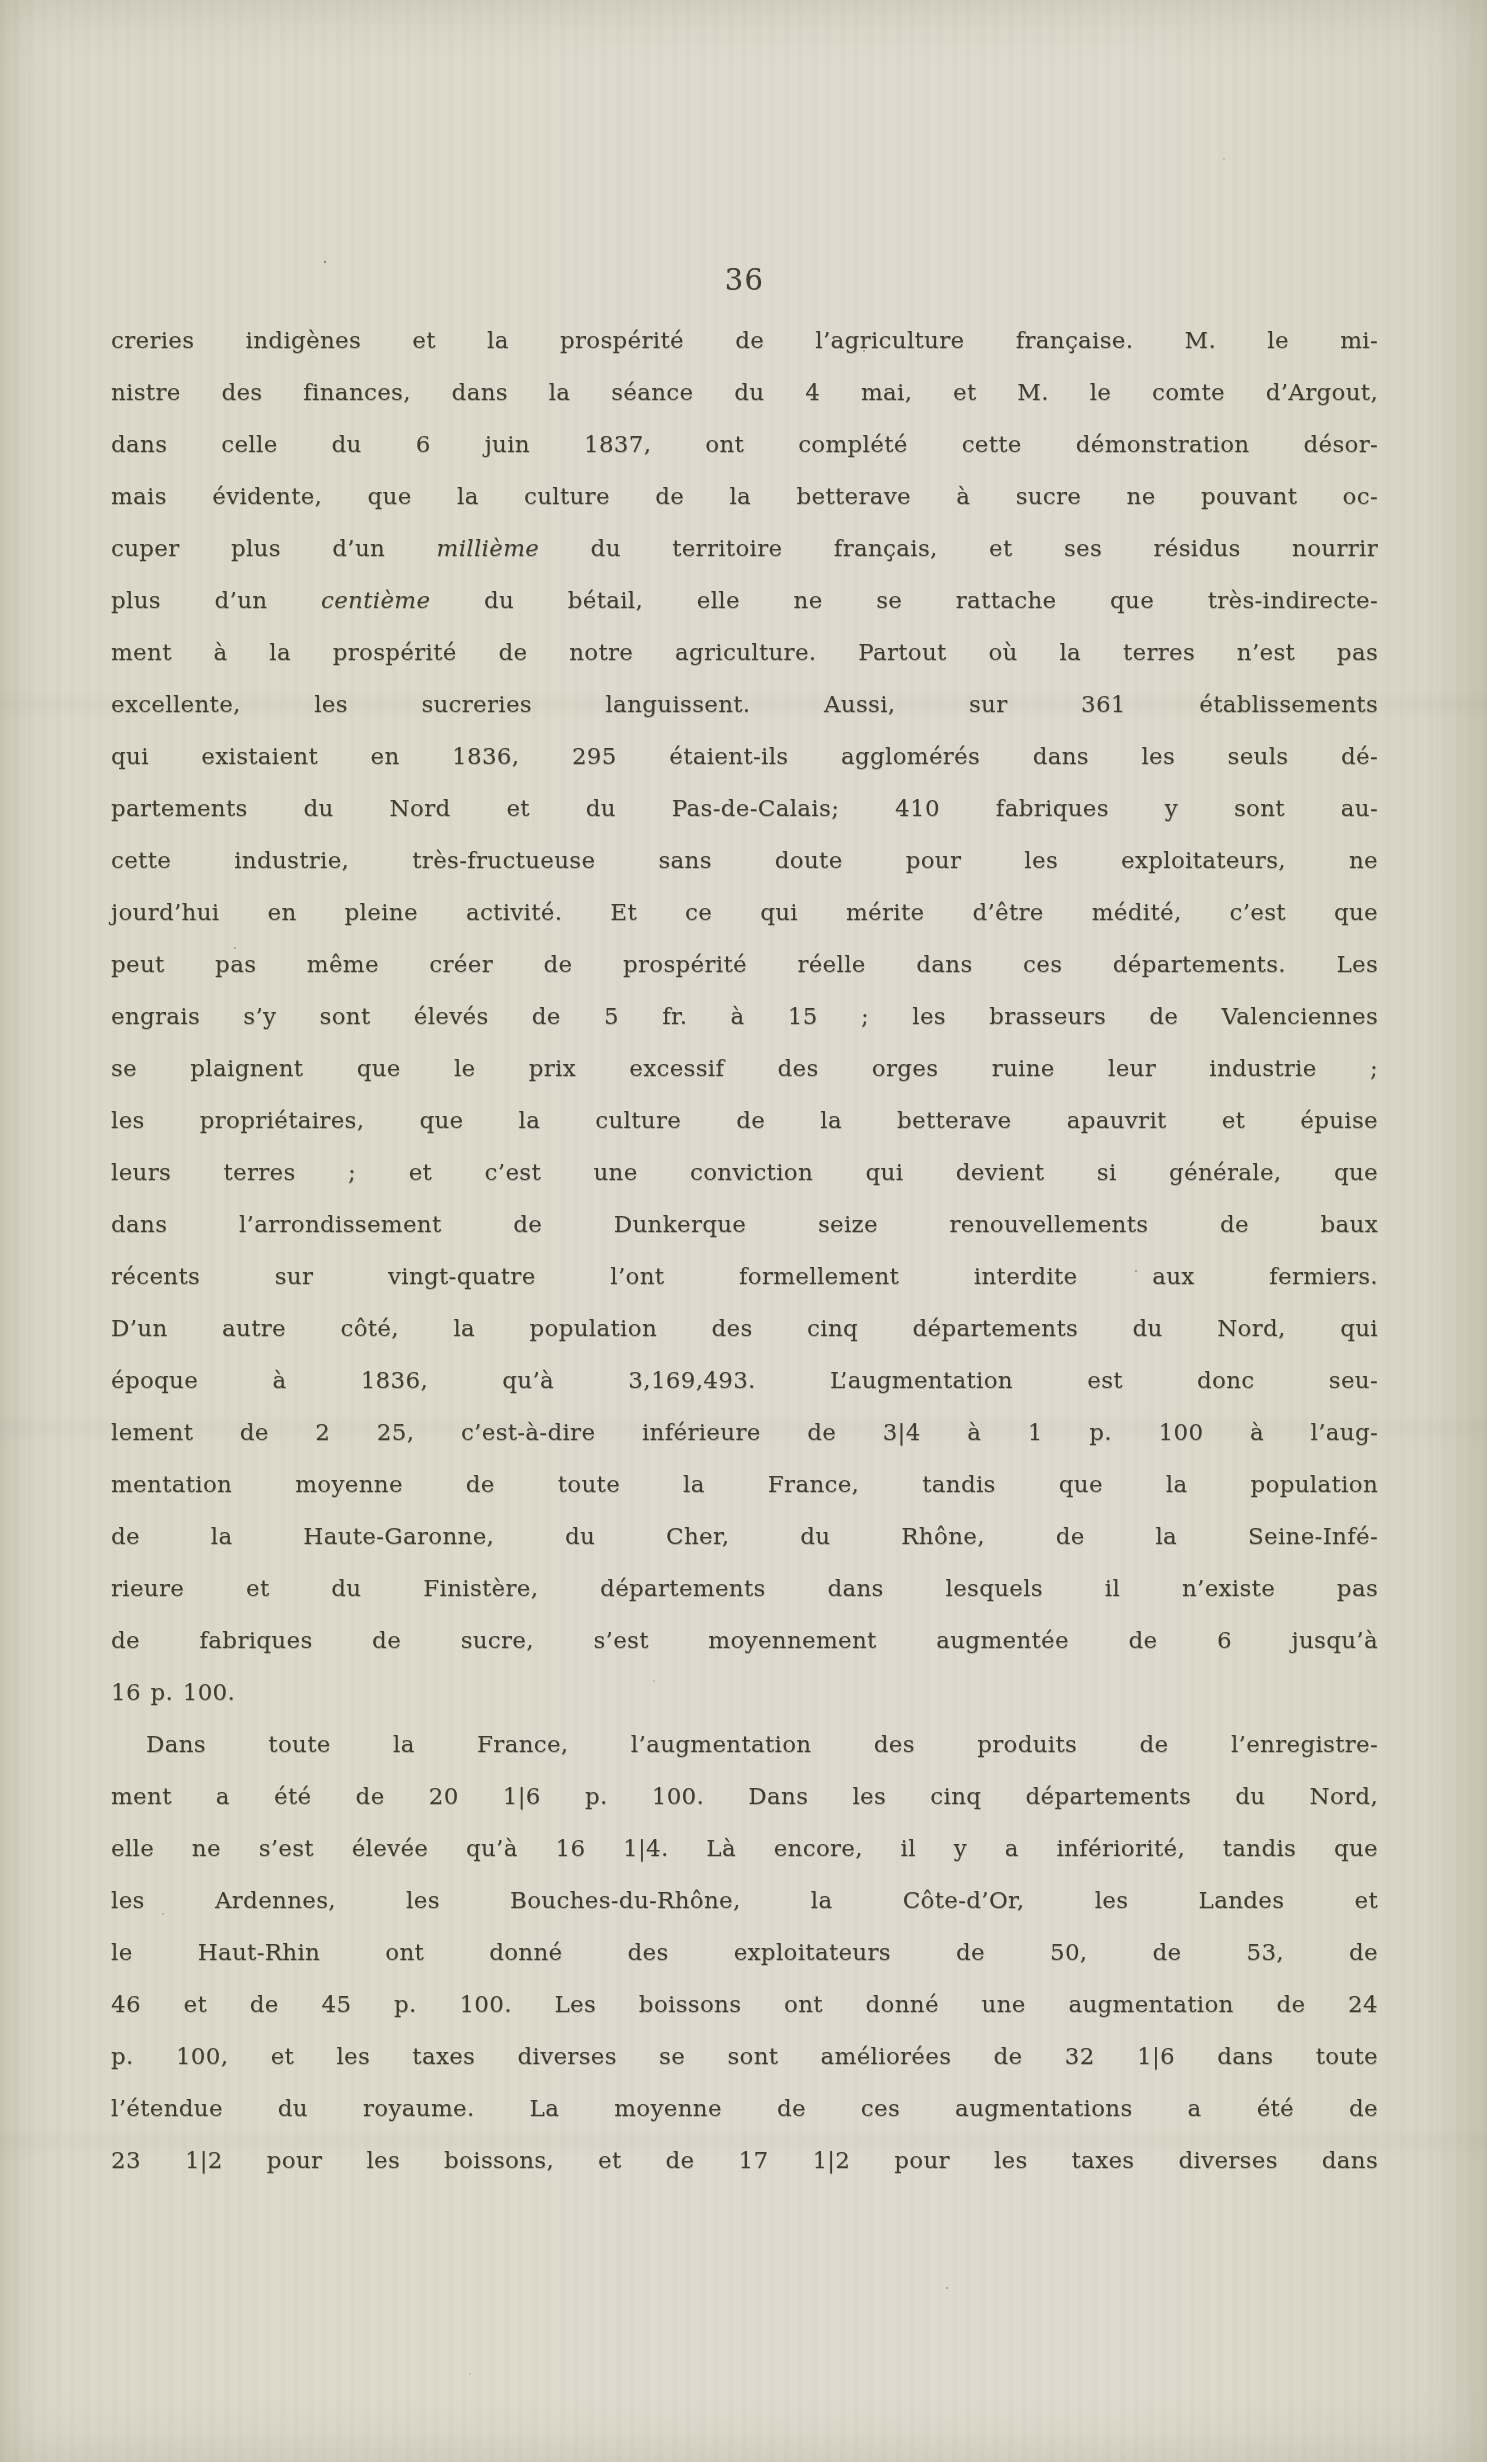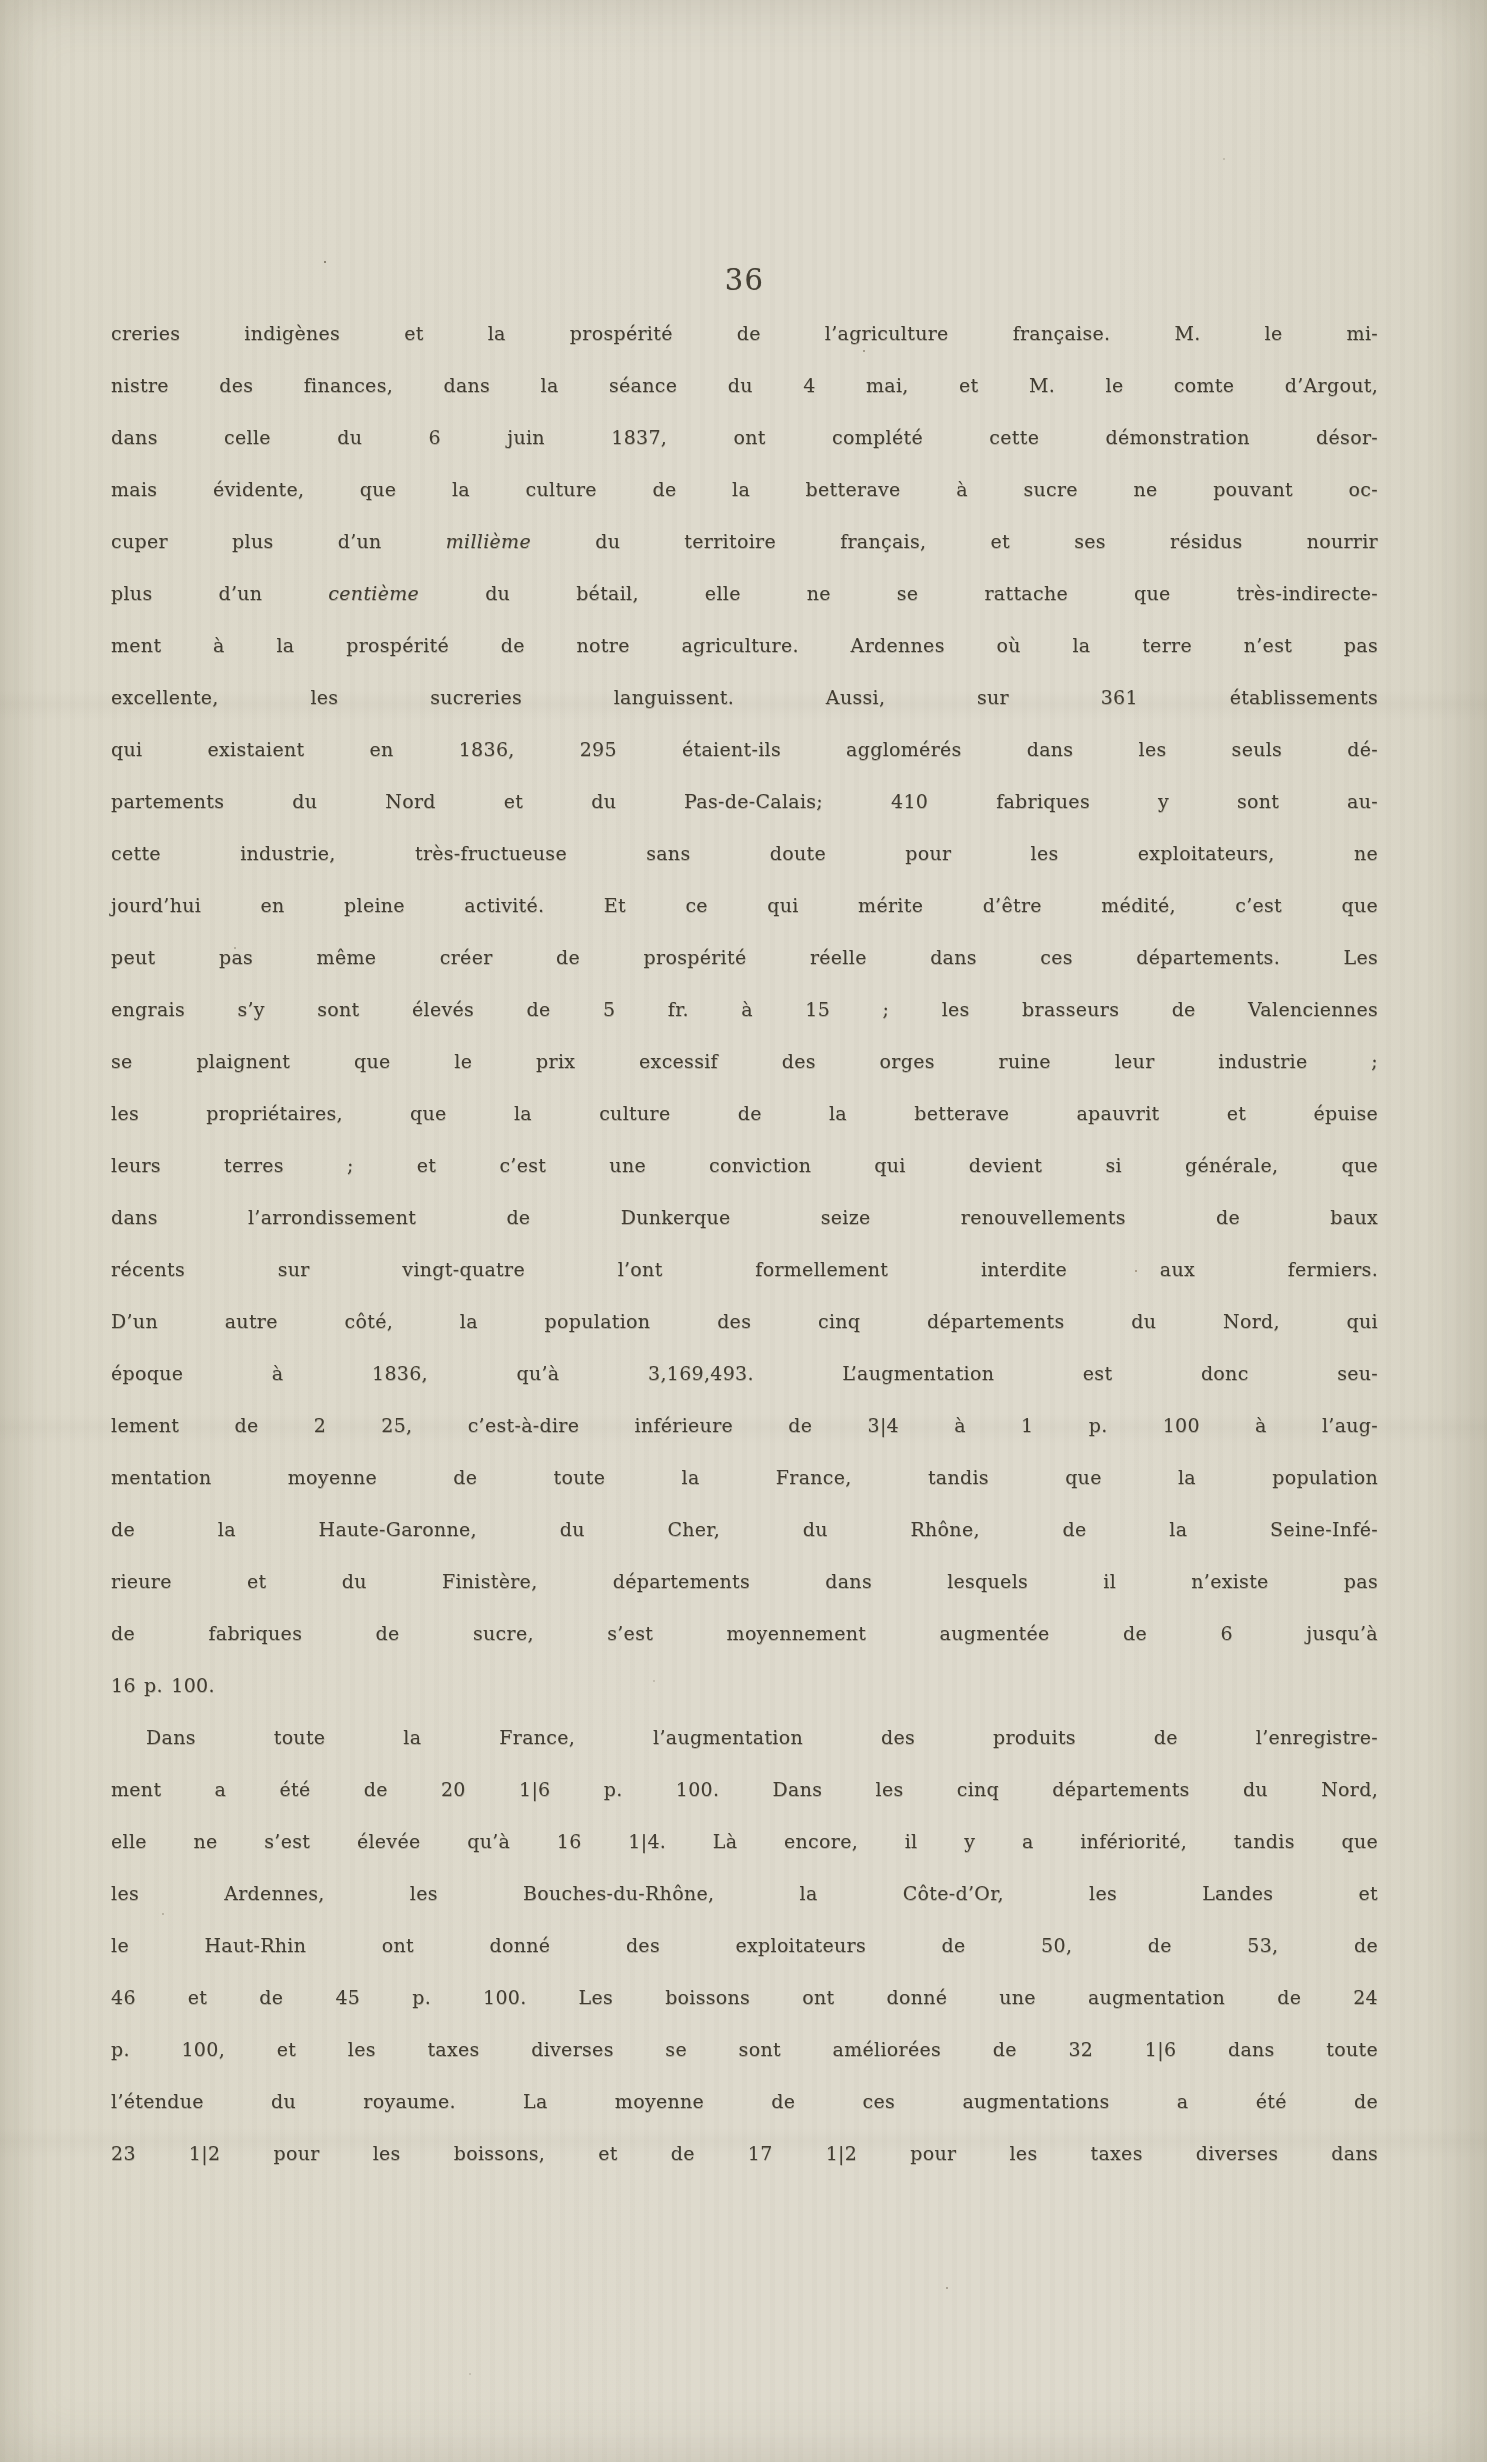--- a/index.html
+++ b/index.html
@@ -39,22 +39,22 @@
     position: absolute;
     top: 264px; left: 111px; width: 1267px;
     text-align: center;
     font-size: 29px; line-height: 32px;
     letter-spacing: 1.3px;
     color: #454035;
     text-shadow: 0 0 0.7px rgba(62,56,44,0.45);
   }
   .body-text {
     position: absolute;
-    top: 307px; left: 111px; width: 1267px;
-    font-size: 19px;
+    top: 314px; left: 111px; width: 1267px;
+    font-size: 23px;
     letter-spacing: 0.3px;
     word-spacing: 2px;
     color: #413c31;
     text-shadow: 0.3px 0.5px 0.5px rgba(62,56,44,0.30);
   }
   .line {
     height: 52px; line-height: 52px;
     white-space: normal;
     text-align: justify;
     text-align-last: justify;
@@ -68,21 +68,21 @@
 
 <div class="page">
   <div class="page-number">36</div>
   <div class="body-text" id="body-text">
       <div class="line"><span>creries indigènes et la prospérité de l’agriculture française. M. le mi-</span></div>
       <div class="line"><span>nistre des finances, dans la séance du 4 mai, et M. le comte d’Argout,</span></div>
       <div class="line"><span>dans celle du 6 juin 1837, ont complété cette démonstration désor-</span></div>
       <div class="line"><span>mais évidente, que la culture de la betterave à sucre ne pouvant oc-</span></div>
       <div class="line"><span>cuper plus d’un </span><span class="it">millième</span><span> du territoire français, et ses résidus nourrir</span></div>
       <div class="line"><span>plus d’un </span><span class="it">centième</span><span> du bétail, elle ne se rattache que très-indirecte-</span></div>
-      <div class="line"><span>ment à la prospérité de notre agriculture. Ardennes où la terre n’est pas</span></div>
+      <div class="line"><span>ment à la prospérité de notre agriculture. Partout où la terres n’est pas</span></div>
       <div class="line"><span>excellente, les sucreries languissent. Aussi, sur 361 établissements</span></div>
       <div class="line"><span>qui existaient en 1836, 295 étaient-ils agglomérés dans les seuls dé-</span></div>
       <div class="line"><span>partements du Nord et du Pas-de-Calais; 410 fabriques y sont au-</span></div>
       <div class="line"><span>cette industrie, très-fructueuse sans doute pour les exploitateurs, ne</span></div>
       <div class="line"><span>jourd’hui en pleine activité. Et ce qui mérite d’être médité, c’est que</span></div>
       <div class="line"><span>peut pas même créer de prospérité réelle dans ces départements. Les</span></div>
       <div class="line"><span>engrais s’y sont élevés de 5 fr. à 15 ; les brasseurs de Valenciennes</span></div>
       <div class="line"><span>se plaignent que le prix excessif des orges ruine leur industrie ;</span></div>
       <div class="line"><span>les propriétaires, que la culture de la betterave apauvrit et épuise</span></div>
       <div class="line"><span>leurs terres ; et c’est une conviction qui devient si générale, que</span></div>

